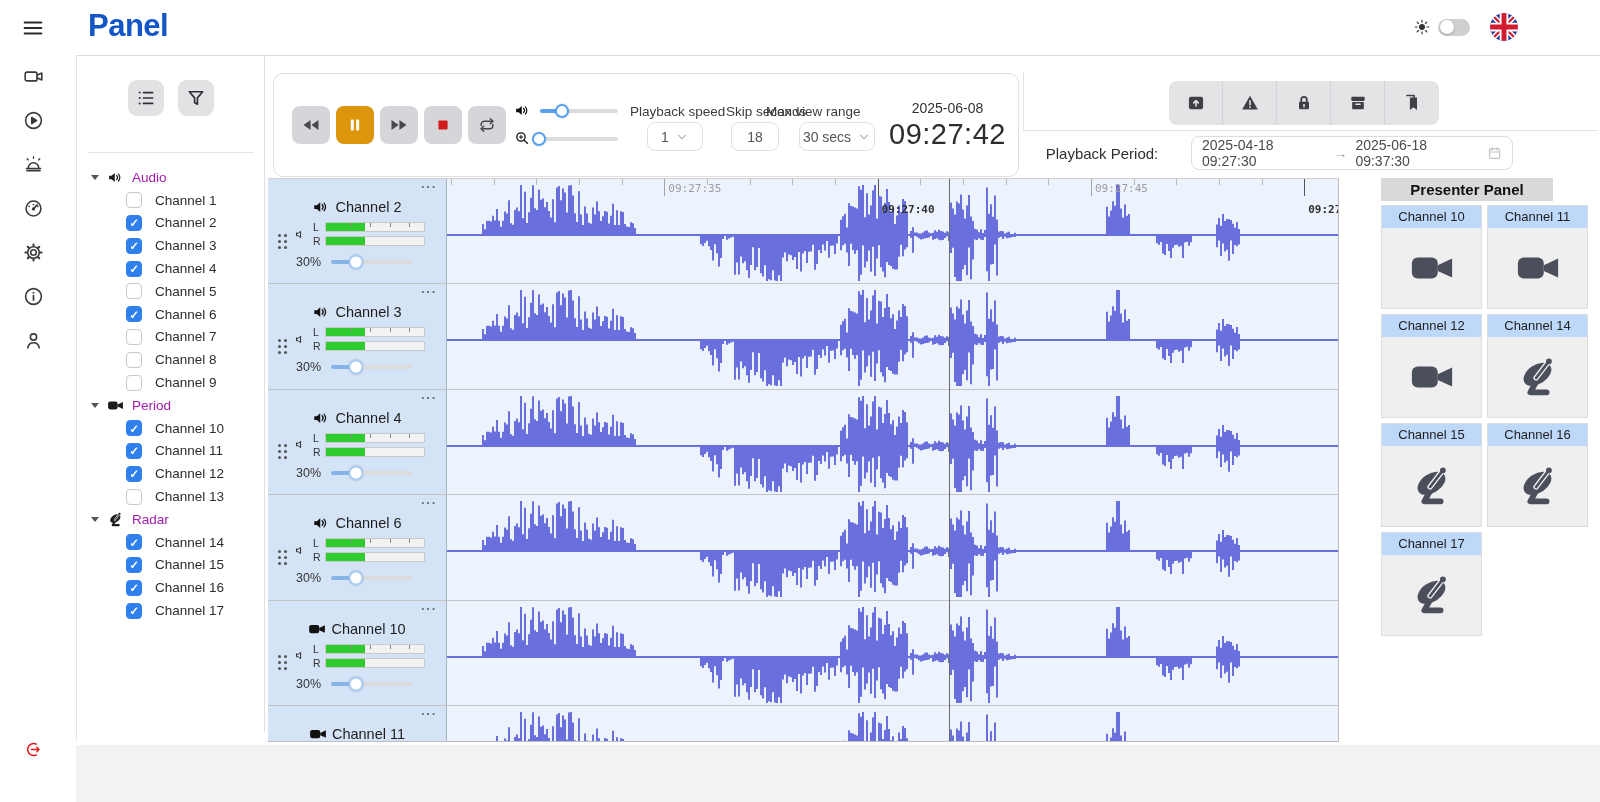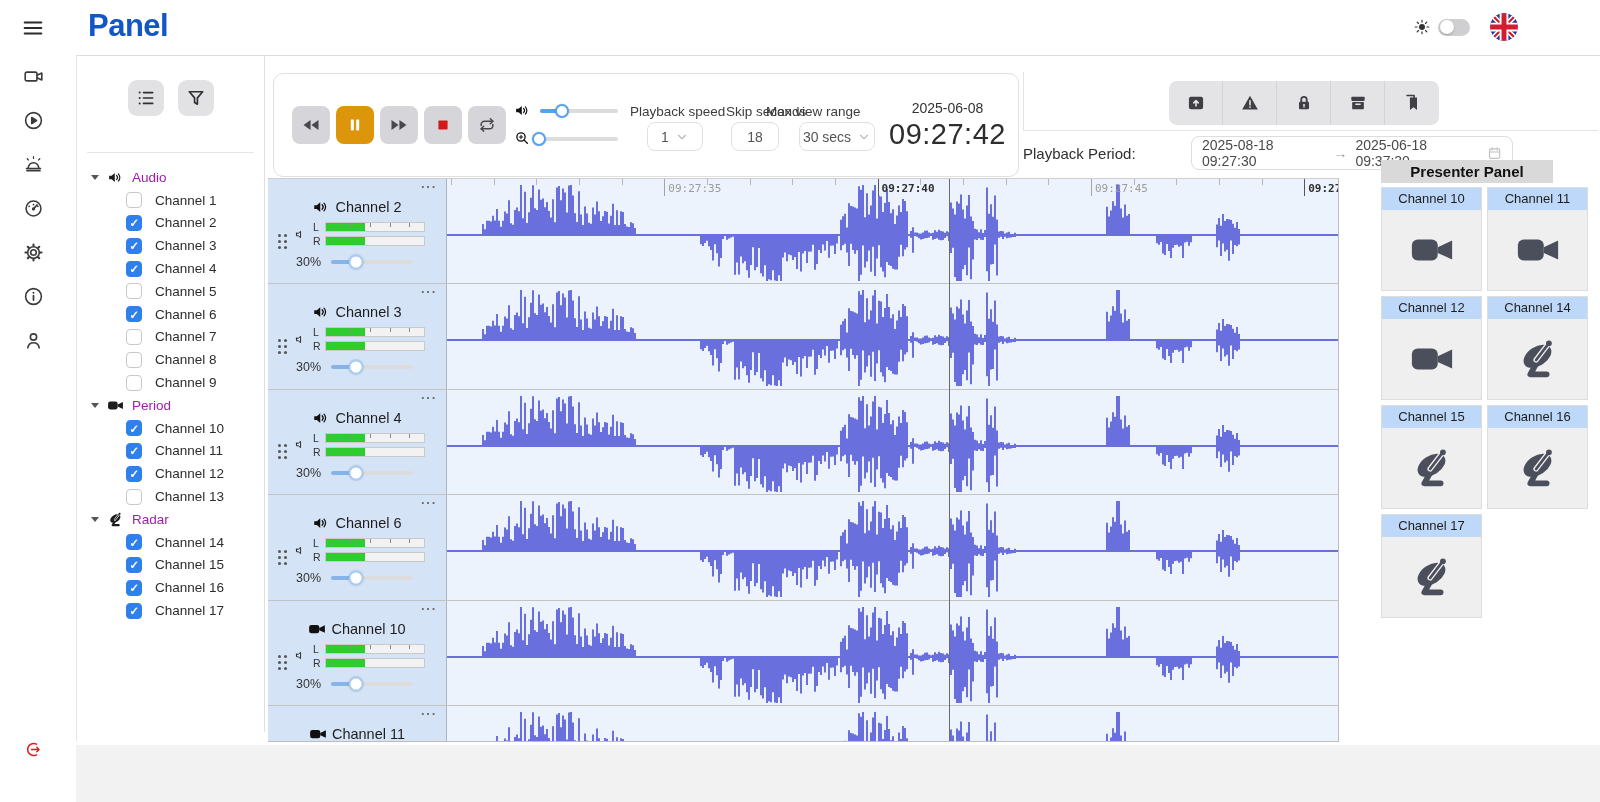--- a/index.html
+++ b/index.html
@@ -75,21 +75,21 @@
 
   
   .r-vline { position:absolute; left:946px; top:16px; width:1px; height:58px; background:#e4e4e4; }
   .r-hline { position:absolute; left:946px; top:74px; right:2px; height:1px; background:#e4e4e4; }
   .btn-group { position:absolute; left:1092px; top:25px; display:flex; border-radius:8px; overflow:hidden; }
   .g-btn { width:54px; height:44px; background:#e4e4e7; border:none; border-right:1px solid #d3d3d7;
     display:flex; align-items:center; justify-content:center; color:#3f3f46; cursor:pointer; }
   .g-btn:last-child { border-right:none; }
   .g-btn svg { width:20px; height:20px; }
   .period-row { position:absolute; left:946px; top:80px; width:576px; display:flex; align-items:center; }
-  .period-label { width:158px; text-align:left; font-size:15px; color:#2f2f2f; }
+  .period-label { width:158px; text-align:center; font-size:15px; color:#2f2f2f; }
   .period-box { margin-left:10px; width:322px; height:34px; border:1px solid #ddd; border-radius:8px;
     display:flex; align-items:center; padding:0 10px; gap:8px; font-size:14px; color:#4a4a4a; background:#fff; }
   .period-arrow { color:#9a9a9a; }
   .cal-ico { margin-left:auto; width:16px; height:16px; color:#c2c2c2; }
 
   
   .wave-area { position:absolute; left:191px; top:122px; width:1071px; height:564px; overflow:hidden;
     border-top:1px solid #cfcfcf; border-bottom:1px solid #bdbdbd; border-right:1px solid #bdbdbd; }
   .wave-row { position:relative; height:105.4px; border-bottom:1px solid #c3c3c3; display:flex; }
   .strip-info { position:relative; width:179px; flex:0 0 179px; background:#d5e3f7; border-right:1px solid #a9b4c4; }
@@ -113,25 +113,25 @@
   .vol-label { font-size:12.5px; color:#333; }
   .vol-slider { width:82px; }
   .vol-slider .slider-fill { background:#85b4ea; }
   .vol-slider .slider-thumb { border-color:#a9cdf3; width:15px; height:15px; }
   .strip-wave { position:relative; flex:1; background:#edf3fc; }
   .timeline { position:absolute; left:179px; top:0; width:891px; height:20px; pointer-events:none; }
   .tl-tick { position:absolute; top:0; width:1px; height:6px; background:#b8b8b8; }
   .tl-tick.major { height:17px; background:#a5a5a5; }
   .tl-tick.strong { background:#555; }
   .tl-label { position:absolute; top:3px; font-size:11px; font-family:"DejaVu Sans Mono", monospace; color:#9b9b9b; white-space:nowrap; }
-  .tl-label.strong { color:#2f2f2f; font-weight:700; }
+  .tl-label.strong { color:#2f2f2f; font-weight:700;margin-top:21px; }
   .playhead { position:absolute; top:0; bottom:0; width:1px; background:#6a6a6a; pointer-events:none; }
 
   
-  .presenter { position:absolute; left:1269px; top:104px; width:207px;padding-left:35px; }
+  .presenter { position:absolute; left:1269px; top:122px; width:207px;padding-left:35px; }
   .presenter-title { height:23px; background:#d9d9d9; text-align:center; font-size:15px; font-weight:700; color:#111; line-height:23px; }
   .tiles { margin-top:4px; display:grid; grid-template-columns:101px 101px; gap:5px; }
   .tile { border:1px solid #ddd; background:#efefef; cursor:pointer; }
   .tile-head { height:22px; background:#bdd8f8; text-align:center; font-size:13px; color:#1e1e1e; line-height:22px; }
   .tile-body { height:80px; display:flex; align-items:center; justify-content:center; color:#4b4f5b; }
   .tile-body svg { width:46px; height:46px; }
 </style>
 </head>
 <body>
 
@@ -494,21 +494,21 @@
     <button class="g-btn">
         <svg viewBox="0 0 24 24" width="100%" height="100%" fill="none" stroke="currentColor" stroke-width="1.8" stroke-linecap="round" stroke-linejoin="round">
           <path d="M6 3h8.5v4" stroke-width="1.9"></path>
           <path d="M9.5 5.5H18v15l-4.2-3.4-4.3 3.4z" fill="currentColor" stroke="none"></path>
         </svg>
       </button>
   </div>
   <div class="period-row">
     <span class="period-label">Playback Period:</span>
     <div class="period-box">
-      <span>2025-08-18 09:27:30</span>
+      <span>2025-04-18 09:27:30</span>
       <span class="period-arrow">→</span>
       <span>2025-06-18 09:37:30</span>
       <span class="cal-ico">
           <svg viewBox="0 0 24 24" width="100%" height="100%" fill="none" stroke="currentColor" stroke-width="1.8" stroke-linecap="round" stroke-linejoin="round">
             <rect x="4" y="5.5" width="16" height="15" rx="2"></rect>
             <path d="M8 3.5v4M16 3.5v4M4 10.5h16" stroke-width="1.6"></path>
           </svg>
         </span>
     </div>
   </div>

